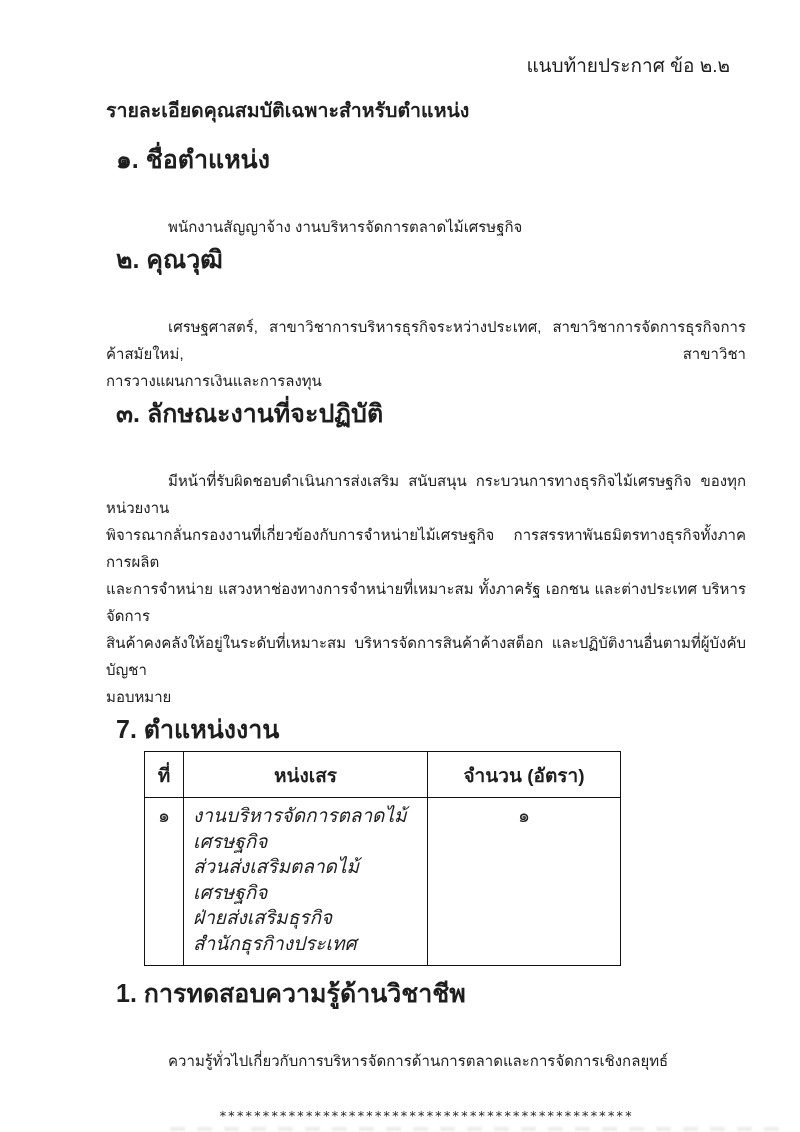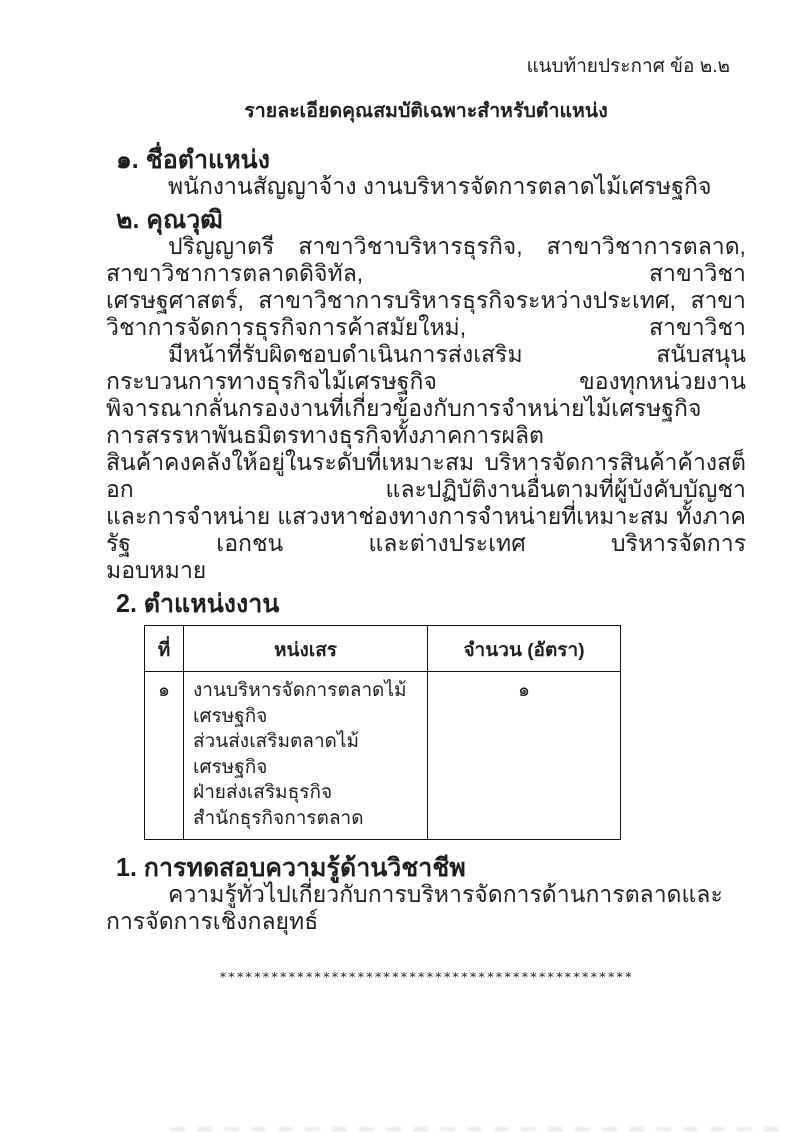--- a/index.html
+++ b/index.html
@@ -11,30 +11,30 @@
   }
   .page{position:relative;width:800px;height:1132px;overflow:hidden;background:#fff;padding-left:16px;}
   .content{padding:52px 70px 0 90px;}
 
   .note{
     font-size:19px;line-height:27px;text-align:right;
     padding-right:16px;
   }
   .doc-title{
     font-size:19.5px;line-height:27px;font-weight:bold;
-    text-align:center;margin-top:18px;
+    margin-top:18px;
   }
   .sec-h{
     font-size:25px;line-height:27px;font-weight:bold;
     padding-left:10px;margin-top:6px;
   }
   .sec-h.first{margin-top:22px;}
   .sec-h.after-table{margin-top:14px;}
 
-  .para{font-size:23px;line-height:27px;}
+  .para{font-size:15px;line-height:27px;margin-top:40px;}
   .para > div:first-child{text-indent:62px;}
   .para .jline{text-align:justify;text-align-last:justify;}
   .para .lastline{text-align:left;}
 
   table.positions{
     border-collapse:collapse;
     margin:8px 0 0 38px;
     table-layout:fixed;
   }
   table.positions th, table.positions td{
@@ -46,21 +46,21 @@
     padding:0;
   }
   th.col-no{width:38px;}
   th.col-unit{width:243px;}
   th.col-count{width:192px;}
   table.positions td{
     vertical-align:top;padding-top:5px;padding-bottom:9px;
   }
   td.c-no, td.c-count{text-align:center;line-height:25.5px;}
   td.c-unit{padding-left:9px;padding-right:4px;line-height:25.5px;}
-  .cell-lines div{text-align:left;}
+  .cell-lines div{text-align:left;font-style:italic;}
 
   .divider{
     text-align:center;margin-top:34px;
     font-size:13px;letter-spacing:0.8px;color:#2b2b2b;
     font-family:"DejaVu Sans Mono","Liberation Mono",monospace;
   }
 
   .bleed{
     position:absolute;left:170px;right:25px;bottom:1px;height:4px;
     opacity:0.07;
@@ -78,51 +78,52 @@
 
     <div class="doc-title">รายละเอียดคุณสมบัติเฉพาะสำหรับตำแหน่ง</div>
 
     <div class="sec-h first">๑. ชื่อตำแหน่ง</div>
     <div class="para">
         <div class="lastline">พนักงานสัญญาจ้าง งานบริหารจัดการตลาดไม้เศรษฐกิจ</div>
       </div>
 
     <div class="sec-h">๒. คุณวุฒิ</div>
     <div class="para">
-        <div class="jline">ปริญญาตรี สาขาวิชาบริหารธุรกิจ, สาขาวิชาการตลาด, สาขาวิชาการตลาดดิจิทัล, สาขาวิชา</div>
         <div class="jline">เศรษฐศาสตร์, สาขาวิชาการบริหารธุรกิจระหว่างประเทศ, สาขาวิชาการจัดการธุรกิจการค้าสมัยใหม่, สาขาวิชา</div>
+        <div class="lastline">การวางแผนการเงินและการลงทุน</div>
       </div>
 
+    <div class="sec-h">๓. ลักษณะงานที่จะปฏิบัติ</div>
     <div class="para">
         <div class="jline">มีหน้าที่รับผิดชอบดำเนินการส่งเสริม สนับสนุน กระบวนการทางธุรกิจไม้เศรษฐกิจ ของทุกหน่วยงาน</div>
         <div class="jline">พิจารณากลั่นกรองงานที่เกี่ยวข้องกับการจำหน่ายไม้เศรษฐกิจ การสรรหาพันธมิตรทางธุรกิจทั้งภาคการผลิต</div>
+        <div class="jline">และการจำหน่าย แสวงหาช่องทางการจำหน่ายที่เหมาะสม ทั้งภาครัฐ เอกชน และต่างประเทศ บริหารจัดการ</div>
         <div class="jline">สินค้าคงคลังให้อยู่ในระดับที่เหมาะสม บริหารจัดการสินค้าค้างสต็อก และปฏิบัติงานอื่นตามที่ผู้บังคับบัญชา</div>
-        <div class="jline">และการจำหน่าย แสวงหาช่องทางการจำหน่ายที่เหมาะสม ทั้งภาครัฐ เอกชน และต่างประเทศ บริหารจัดการ</div>
         <div class="lastline">มอบหมาย</div>
       </div>
 
-    <div class="sec-h">2. ตำแหน่งงาน</div>
+    <div class="sec-h">7. ตำแหน่งงาน</div>
 
     <table class="positions">
       <thead>
         <tr>
           <th class="col-no">ที่</th>
           <th class="col-unit">หน่งเสร</th>
           <th class="col-count">จำนวน (อัตรา)</th>
         </tr>
       </thead>
       <tbody>
         <tr>
           <td class="c-no">๑</td>
           <td class="c-unit">
             <div class="cell-lines">
                 <div class="jline">งานบริหารจัดการตลาดไม้เศรษฐกิจ</div>
                 <div class="jline">ส่วนส่งเสริมตลาดไม้เศรษฐกิจ</div>
                 <div class="jline">ฝ่ายส่งเสริมธุรกิจ</div>
-                <div class="lastline">สำนักธุรกิจการตลาด</div>
+                <div class="lastline">สำนักธุรกิางประเทศ</div>
               </div>
           </td>
           <td class="c-count">๑</td>
         </tr>
       </tbody>
     </table>
 
     <div class="sec-h after-table">1. การทดสอบความรู้ด้านวิชาชีพ</div>
     <div class="para">
         <div class="lastline">ความรู้ทั่วไปเกี่ยวกับการบริหารจัดการด้านการตลาดและการจัดการเชิงกลยุทธ์</div>

